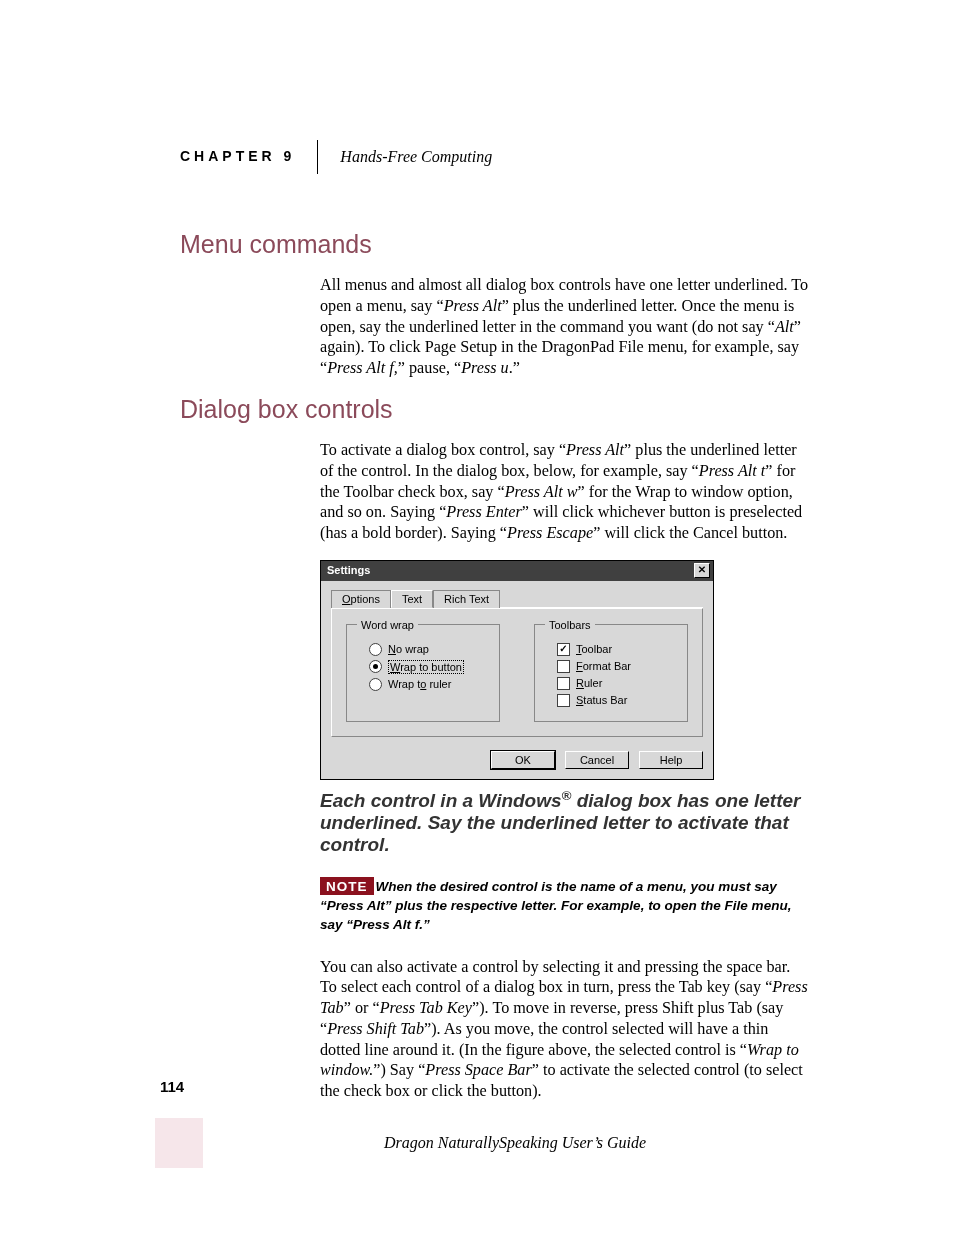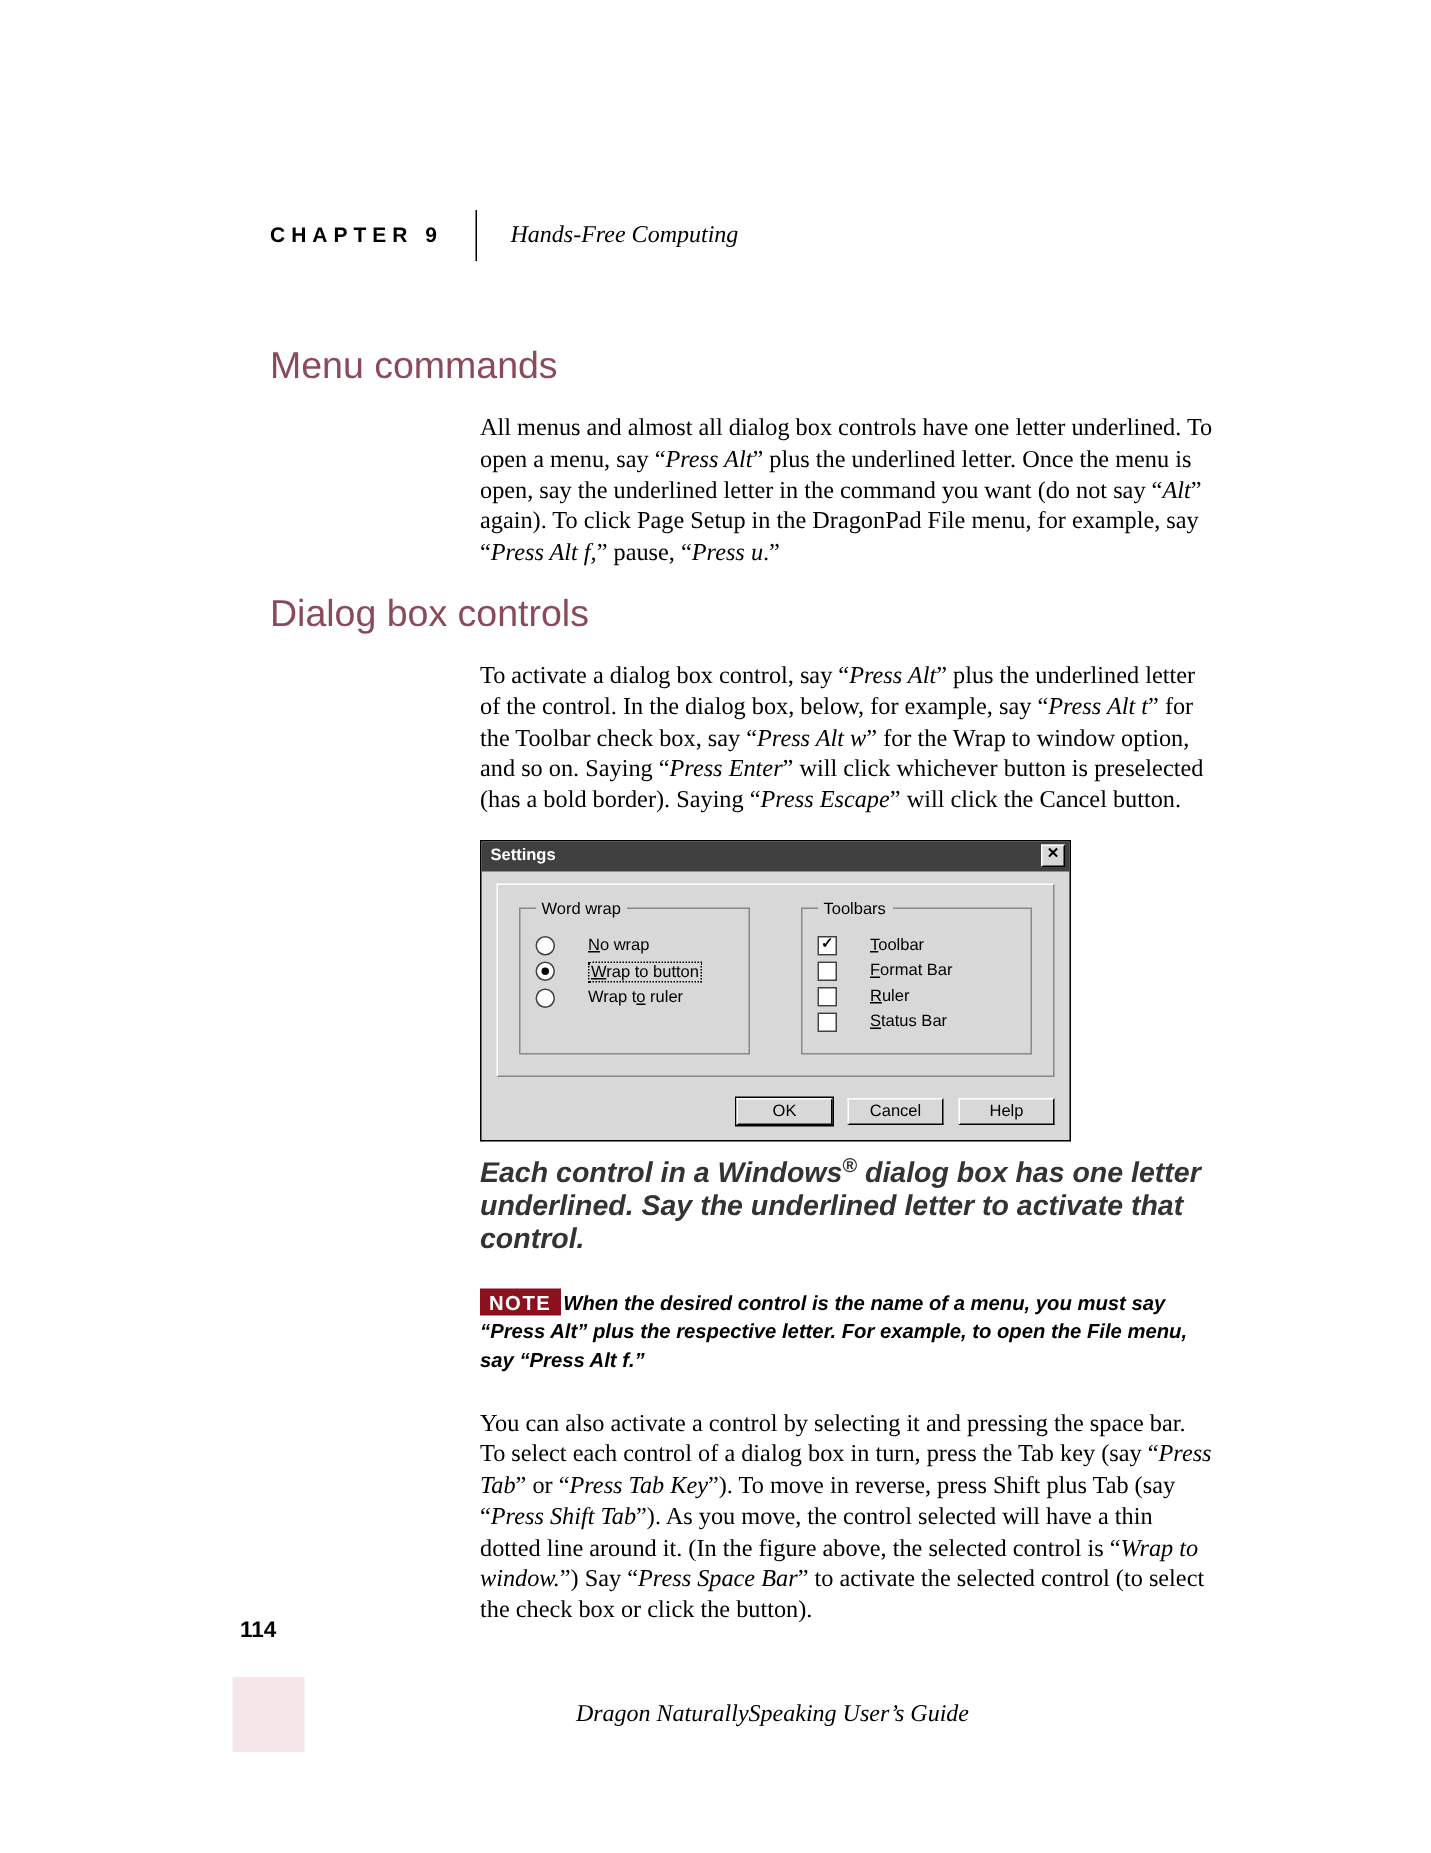--- a/index.html
+++ b/index.html
@@ -181,22 +181,22 @@
     padding: 8px 10px 10px 10px;
     flex: 1;
   }
   legend {
     padding: 0 4px;
     font-size: 11px;
   }
   .opt-row {
     display: flex;
     align-items: center;
-    gap: 22px;
-    margin: 4px 0;
+    gap: 6px;
+    margin: 4px 12px;
     font-size: 11px;
   }
   .radio, .checkbox {
     width: 11px;
     height: 11px;
     border: 1px solid #404040;
     background: #fff;
     display: inline-flex;
     align-items: center;
     justify-content: center;
@@ -256,20 +256,25 @@
     <p class="body-para">
       <span>To activate a dialog box control, say “</span><em>Press Alt</em><span>” plus the underlined letter of the control. In the dialog box, below, for example, say “</span><em>Press Alt t</em><span>” for the Toolbar check box, say “</span><em>Press Alt w</em><span>” for the Wrap to window option, and so on. Saying “</span><em>Press Enter</em><span>” will click whichever button is preselected (has a bold border). Saying “</span><em>Press Escape</em><span>” will click the Cancel button.</span>
     </p>
 
     <div class="dialog">
       <div class="dlg-titlebar">
         <span>Settings</span>
         <span class="dlg-close">✕</span>
       </div>
       <div class="dlg-body">
+        <div class="tabs-row">
+          <span class="tab"><span class="u">O</span>ptions</span>
+          <span class="tab active">Text</span>
+          <span class="tab">Rich Text</span>
+        </div>
         <div class="tab-panel">
           <fieldset>
             <legend>Word wrap</legend>
             <div class="opt-row">
               <span class="radio"></span>
               <span><span class="u">N</span><span>o wrap</span></span>
             </div>
             <div class="opt-row">
               <span class="radio">
                   <span class="dot"></span>

